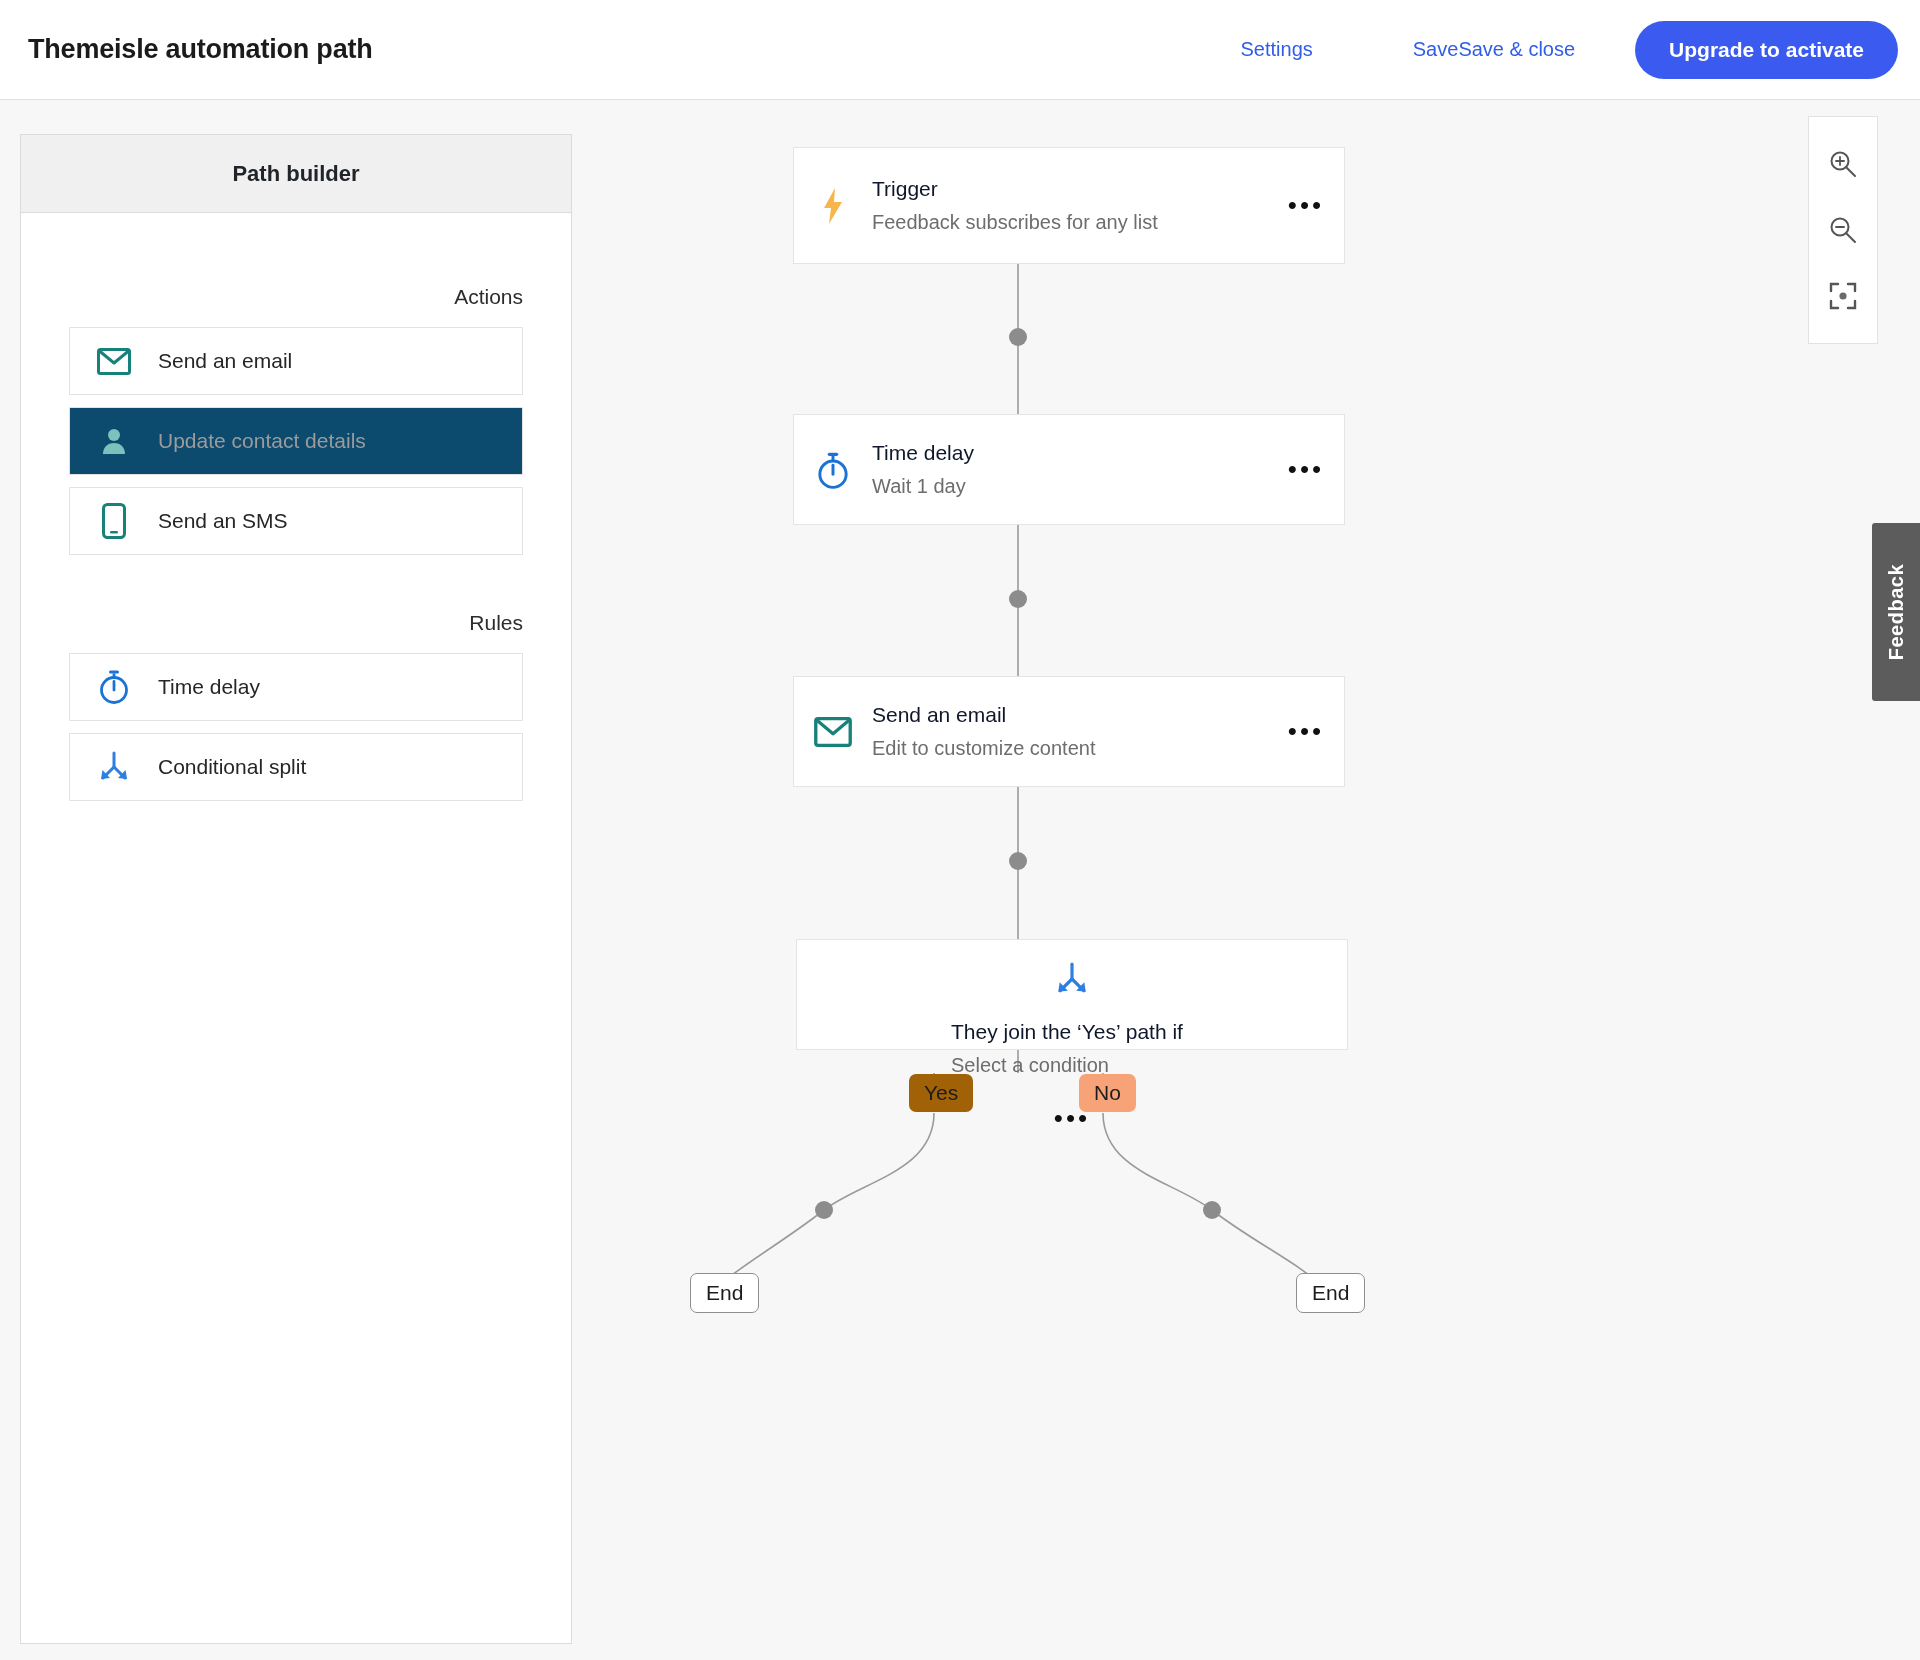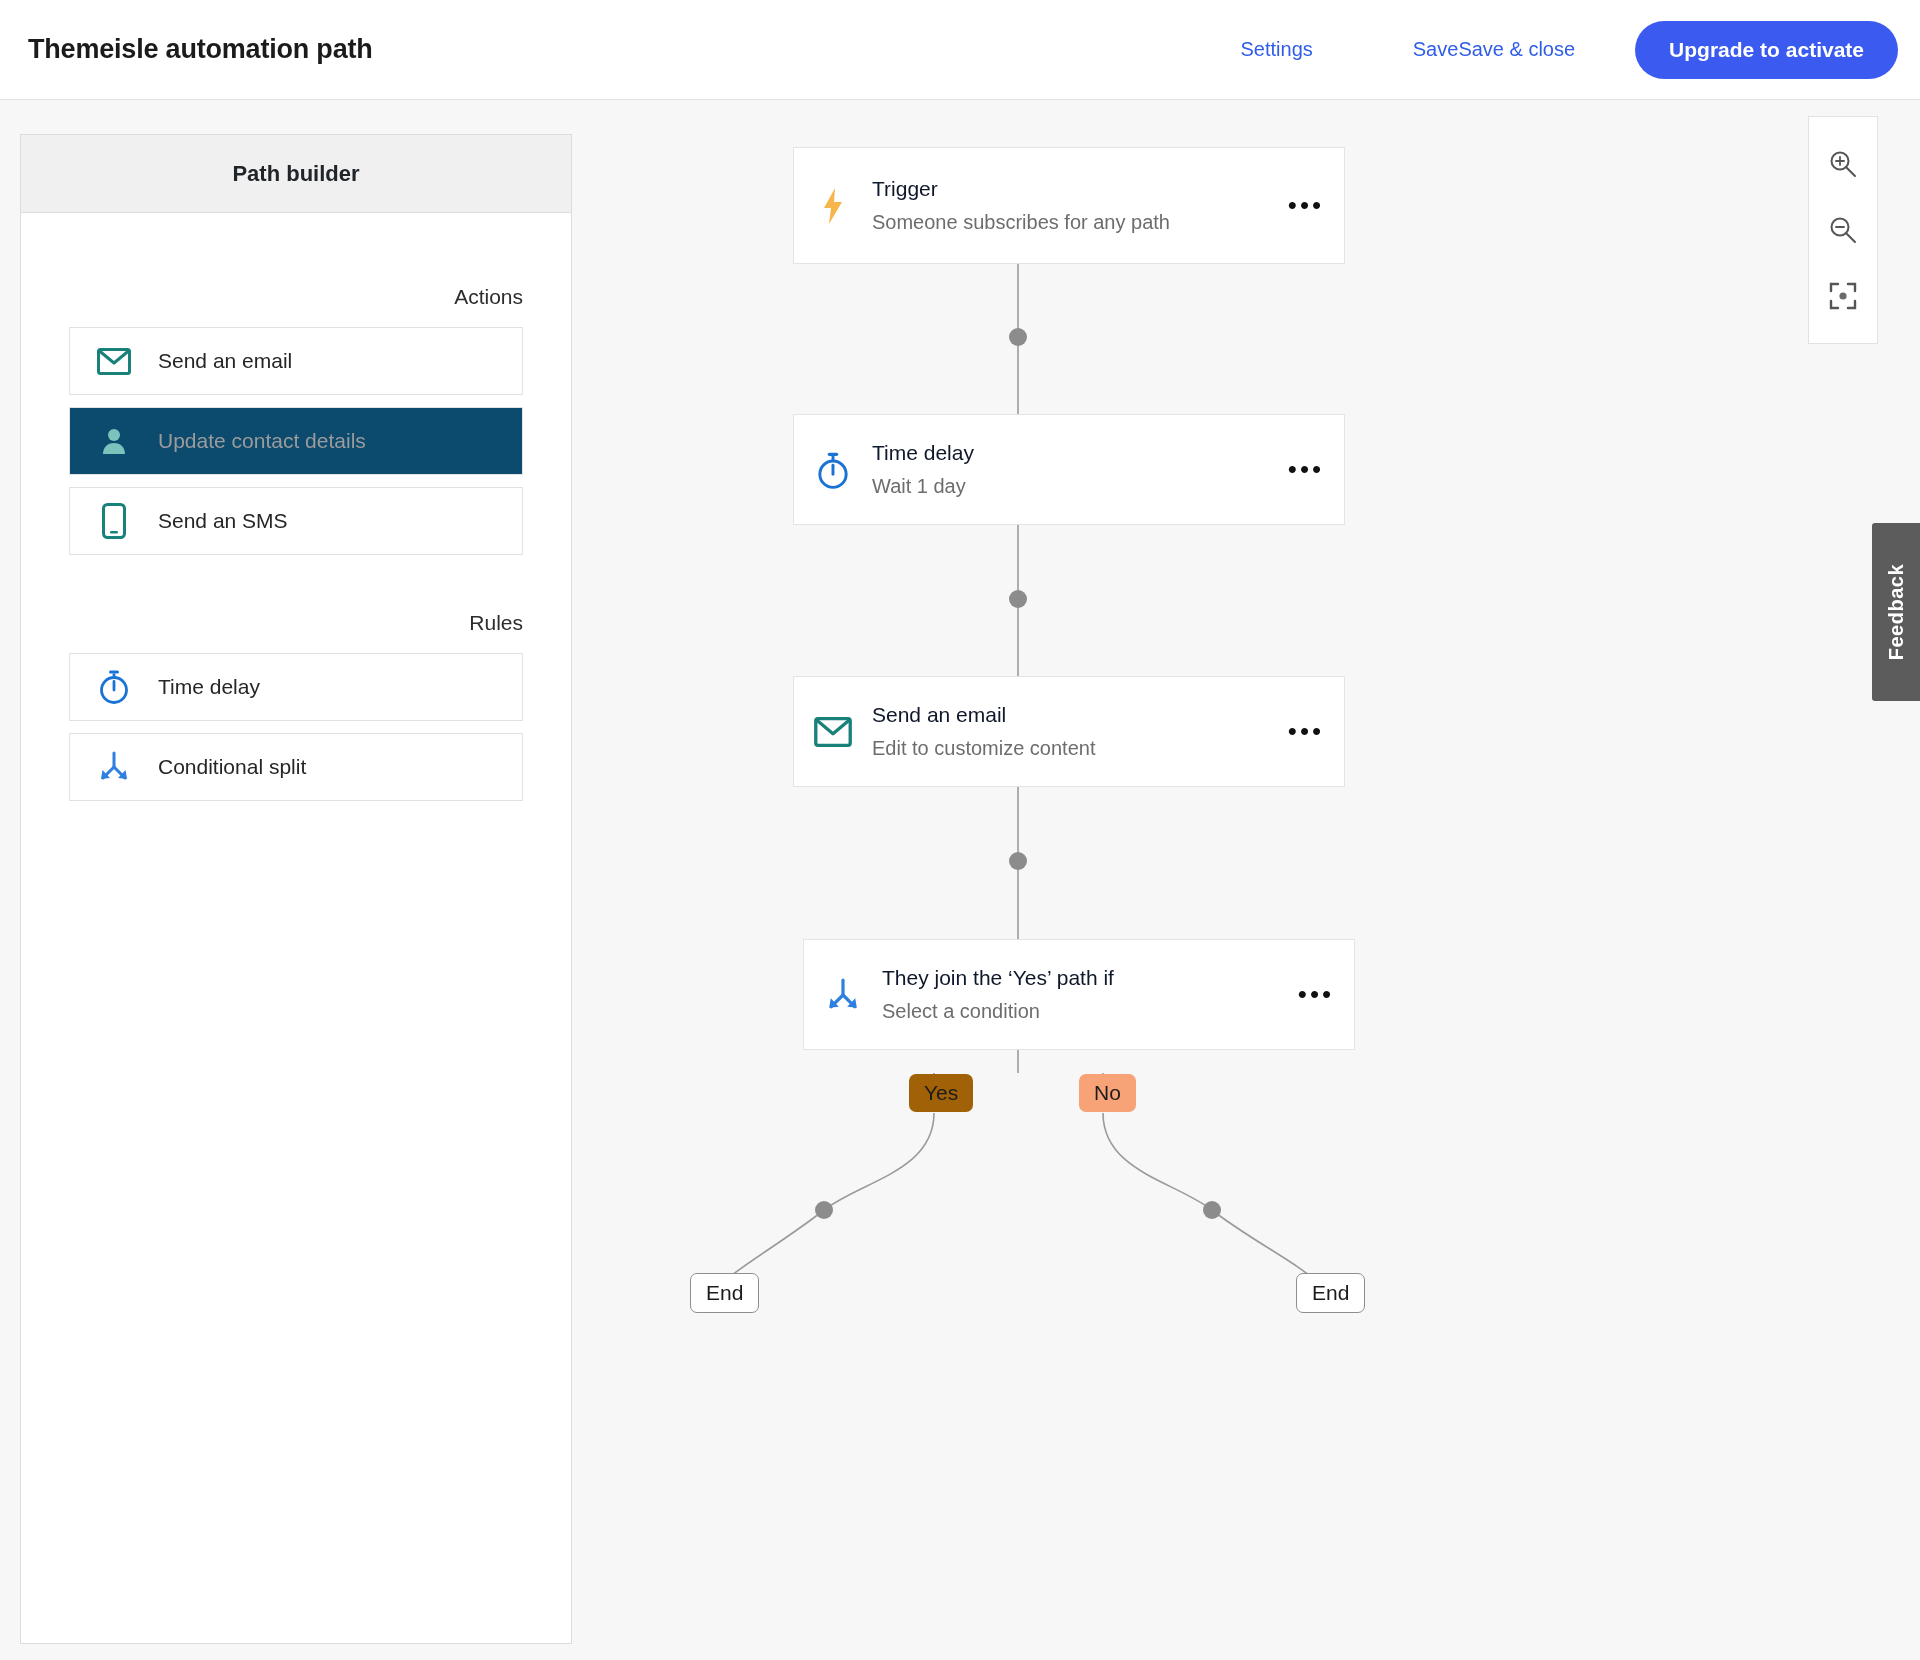--- a/index.html
+++ b/index.html
@@ -343,21 +343,21 @@
   </svg>
 
   <div class="node" style="left:221px; top:46px; height:117px;">
     <span class="node-icon">
       <svg width="24" height="38" viewBox="0 0 24 38">
         <path d="M14 1 L3 21 L10 21 L8 37 L21 15 L13 15 Z" fill="#f6b64c"></path>
       </svg>
     </span>
     <span class="node-text">
       <div class="node-title">Trigger</div>
-      <div class="node-sub">Someone subscribes for any path</div>
+      <div class="node-sub">Feedback subscribes for any list</div>
     </span>
     <span class="node-menu">•••</span>
   </div>
 
   <div class="node" style="left:221px; top:313px; height:111px;">
     <span class="node-icon">
       <svg width="34" height="40" viewBox="0 0 32 38">
         <circle cx="16" cy="23" r="12.5" fill="none" stroke="#1a73d4" stroke-width="2.8"></circle>
         <line x1="16" y1="23" x2="16" y2="14.5" stroke="#1a73d4" stroke-width="2.8" stroke-linecap="round"></line>
         <rect x="11" y="2.5" width="10" height="3.2" rx="1.6" fill="#1a73d4"></rect>
@@ -378,21 +378,21 @@
         <path d="M2.5 3 L17 15 L31.5 3" fill="none" stroke="#18817a" stroke-width="3" stroke-linecap="round" stroke-linejoin="round"></path>
       </svg>
     </span>
     <span class="node-text">
       <div class="node-title">Send an email</div>
       <div class="node-sub">Edit to customize content</div>
     </span>
     <span class="node-menu">•••</span>
   </div>
 
-  <div class="node" style="left:231px; top:838px; height:111px;">
+  <div class="node" style="left:224px; top:838px; height:111px;flex-direction:column;">
     <span class="node-icon">
       <svg width="34" height="34" viewBox="0 0 32 32">
         <path d="M16 2 L16 16" stroke="#2e7fe0" stroke-width="3" stroke-linecap="round"></path>
         <path d="M16 16 L5 27" stroke="#2e7fe0" stroke-width="3" stroke-linecap="round"></path>
         <path d="M16 16 L27 27" stroke="#2e7fe0" stroke-width="3" stroke-linecap="round"></path>
         <path d="M3 28 L4.5 19 L12 27 Z" fill="#2e7fe0"></path>
         <path d="M29 28 L27.5 19 L20 27 Z" fill="#2e7fe0"></path>
       </svg>
     </span>
     <span class="node-text">

